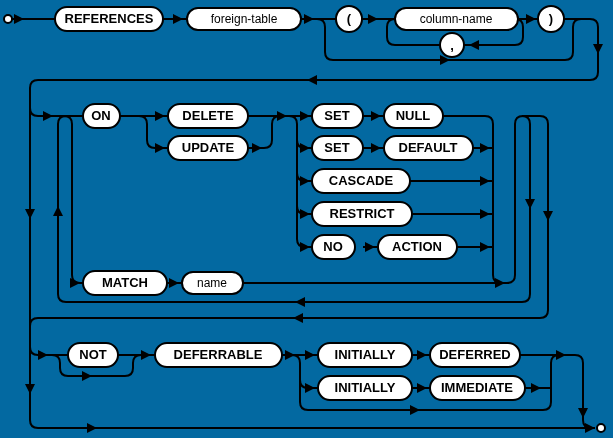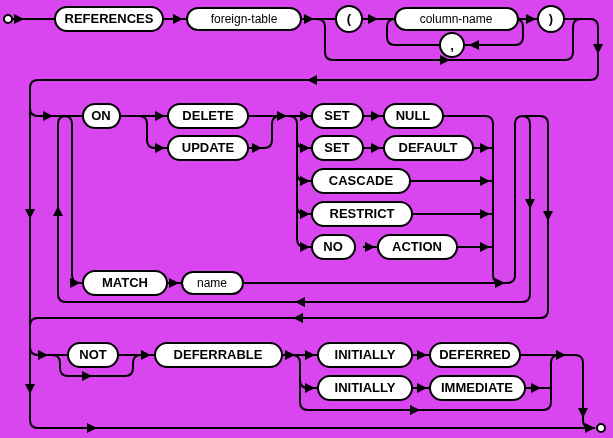--- a/index.html
+++ b/index.html
@@ -1,16 +1,16 @@
 <!DOCTYPE html>
 <html><head>
 <meta charset="utf-8">
 <style>
   html,body{margin:0;padding:0;background:#ffffff;}
-  .stage{position:relative;width:613px;height:438px;background:#d946ef;overflow:hidden;}
+  .stage{position:relative;width:613px;height:438px;background:#0369a1;overflow:hidden;}
   svg{display:block;}
   .rail{fill:none;stroke:#000;stroke-width:2;stroke-linecap:butt;}
   .arrow{fill:#000;stroke:none;}
   .box{fill:#fff;stroke:#000;stroke-width:2;}
   text{font-family:"Liberation Sans","DejaVu Sans",sans-serif;fill:#000;}
   .kw{font-size:13px;font-weight:bold;text-anchor:middle;}
   .nt{font-size:12px;font-weight:normal;text-anchor:middle;}
   .pn{font-size:13px;font-weight:bold;text-anchor:middle;}
 </style>
 </head>

